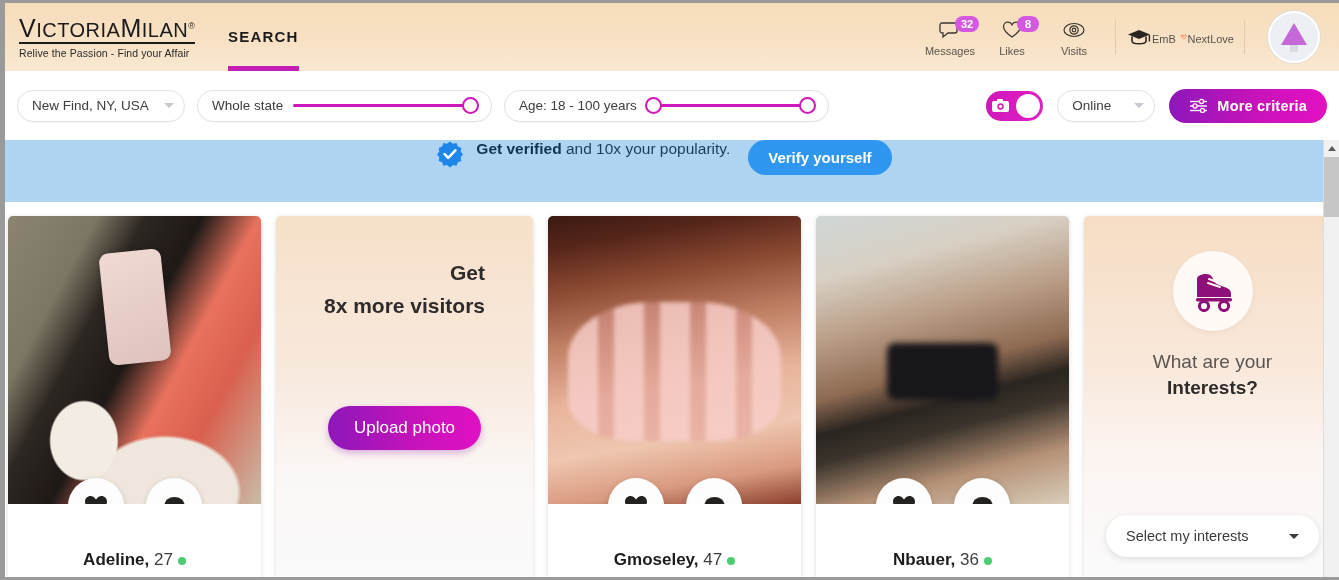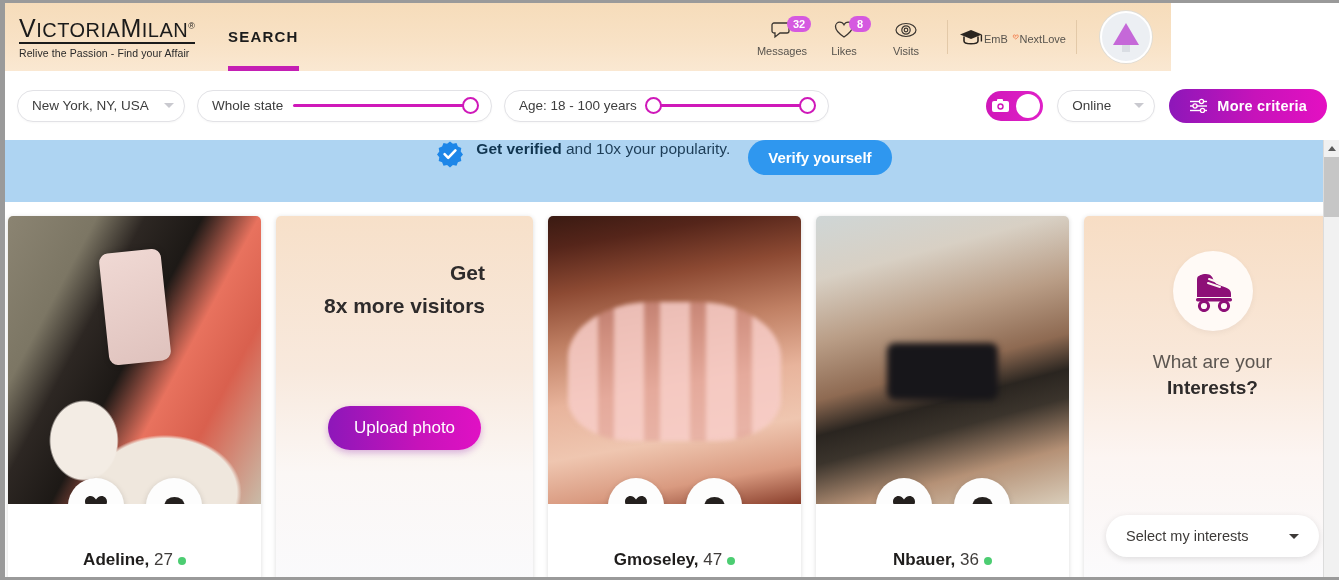--- a/index.html
+++ b/index.html
@@ -5,21 +5,21 @@
   * { box-sizing: border-box; margin:0; padding:0; }
   html, body {
     width:1339px; height:580px; overflow:hidden;
     font-family: "Liberation Sans", sans-serif;
     background:#ffffff;
   }
   body { position:relative; border-left:5px solid #9a9a9a; border-top:3px solid #9a9a9a; border-bottom:3px solid #9a9a9a; }
 
   
   .header {
-    position:absolute; left:0; top:0; width:1166px; height:68px;
+    position:absolute; left:0; top:0; width:1334px; height:68px;
     background:linear-gradient(180deg,#f6dcba 0%,#f8e2c6 60%,#fae8d2 100%);
     display:flex; align-items:center;
   }
   .logo-wrap { width:185px; padding-left:14px; }
   .logo-mark {
     font-family:"Liberation Sans", sans-serif;
     font-size:20px; letter-spacing:0.5px; color:#1b1b1b; font-weight:400;
     border-bottom:2px solid #1b1b1b; padding-bottom:1px; display:inline-block;
     line-height:23px;
   }
@@ -285,21 +285,21 @@
         <div class="stem"></div>
         <div class="tri"></div>
       </div>
     </div>
   </div>
 </div>
 
 <div class="filterbar">
 
   <div class="pill loc">
-    <span>New York, NY, USA</span>
+    <span>New Find, NY, USA</span>
     <span class="chev"></span>
   </div>
 
   <div class="pill dist">
     <span>Whole state</span>
     <span class="slider">
       <span class="track"></span>
       <span class="knob" style="right:-2px;"></span>
     </span>
   </div>

